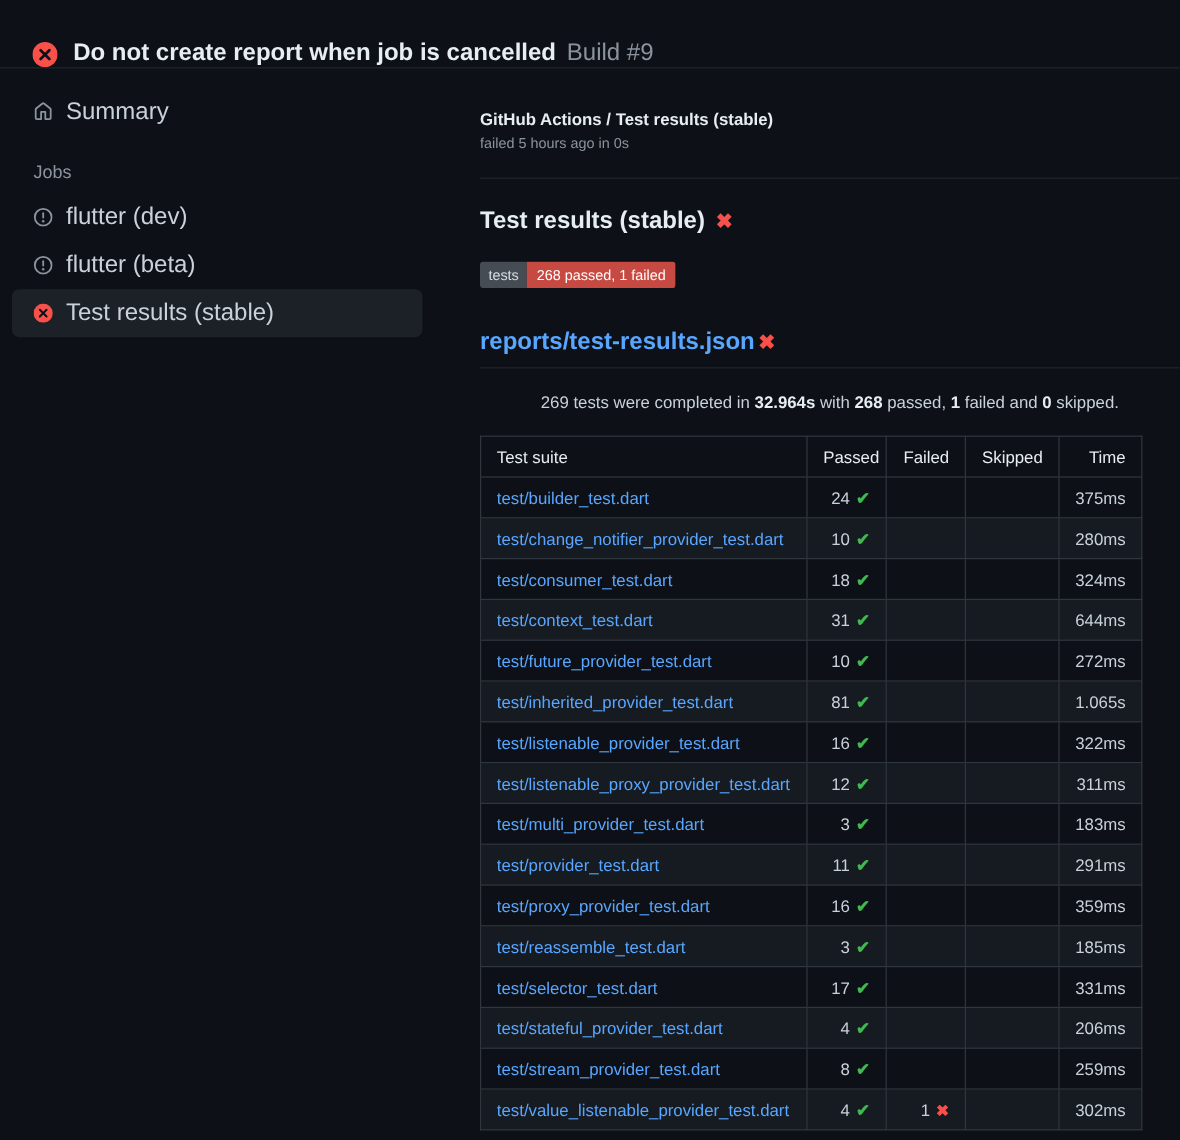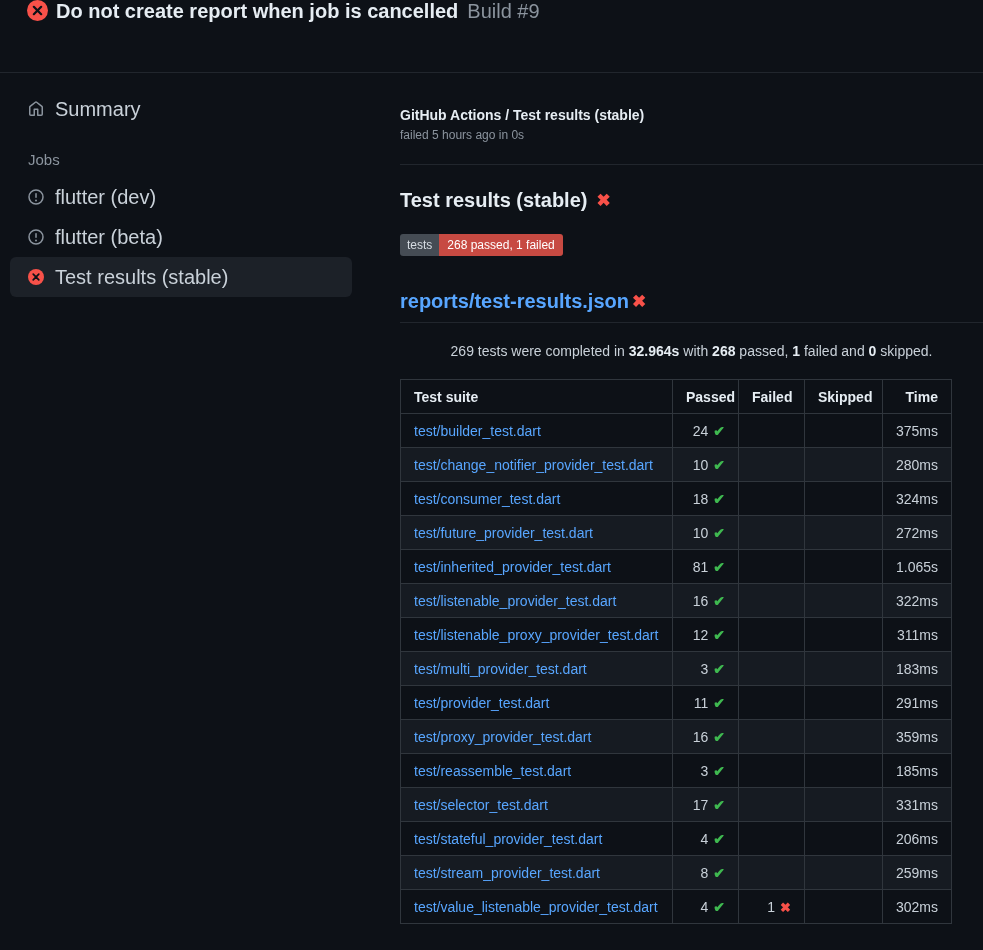--- a/index.html
+++ b/index.html
@@ -7,22 +7,22 @@
     width:983px; height:950px;
     background:var(--page_bg,#0d1117);
     color:var(--text_primary,#c9d1d9);
     font-family:"Liberation Sans",sans-serif;
     overflow:hidden;
   }
   a { text-decoration:none; }
 
   
   .app-header {
-    display:flex; align-items:flex-start; gap:8px;
-    height:73px; padding:0 27px;
+    display:flex; align-items:flex-end; gap:13px;
+    height:57px; padding:0 27px;
     border-bottom:1px solid var(--divider,#21262d);
   }
   .app-header svg { display:block; }
   .title-wrap { display:flex; align-items:baseline; gap:9px; }
   .app-title { font-size:20px; font-weight:700; color:var(--text_bright,#e6edf3); }
   .build-number { font-size:20px; font-weight:400; color:var(--text_muted,#8b949e); }
 
   
   .content { display:flex; align-items:flex-start; }
   .sidebar { width:370px; flex-shrink:0; padding-top:16px; }
@@ -79,21 +79,21 @@
   
   .results-table {
     margin-top:20px;
     border-collapse:collapse; table-layout:fixed;
     width:551px; font-size:14px;
   }
   .results-table th, .results-table td {
     border:1px solid var(--table_border,#30363d);
     padding:6px 13px; height:34px;
   }
-  .results-table th { font-weight:700; text-align:right; color:var(--text_bright,#e6edf3); }
+  .results-table th { font-weight:400; text-align:right; color:var(--text_bright,#e6edf3); }
   .results-table th.col-suite { text-align:left; }
   .results-table tbody tr:nth-child(even) { background:var(--row_alt_bg,#161b22); }
   .cell-suite a { color:var(--link,#58a6ff); }
   .cell-num, .cell-time { text-align:right; white-space:nowrap; }
   .mark { font-weight:700; margin-left:5px; }
   .mark.check { color:var(--passed,#3fb950); }
   .mark.cross { color:var(--failed,#f85149); font-size:13px; }
 </style>
 </head>
 <body>
@@ -213,20 +213,27 @@
       </tr>
 
       <tr>
         <td class="cell-suite"><a href="#" class="suite-link">test/consumer_test.dart</a></td>
         <td class="cell-num cell-passed"><span class="num">18</span><span class="mark check">✔</span></td>
         <td class="cell-num cell-failed"><span class="num"></span></td>
         <td class="cell-num cell-skipped"><span class="num"></span></td>
         <td class="cell-time">324ms</td>
       </tr>
 
+      <tr>
+        <td class="cell-suite"><a href="#" class="suite-link">test/context_test.dart</a></td>
+        <td class="cell-num cell-passed"><span class="num">31</span><span class="mark check">✔</span></td>
+        <td class="cell-num cell-failed"><span class="num"></span></td>
+        <td class="cell-num cell-skipped"><span class="num"></span></td>
+        <td class="cell-time">644ms</td>
+      </tr>
 
       <tr>
         <td class="cell-suite"><a href="#" class="suite-link">test/future_provider_test.dart</a></td>
         <td class="cell-num cell-passed"><span class="num">10</span><span class="mark check">✔</span></td>
         <td class="cell-num cell-failed"><span class="num"></span></td>
         <td class="cell-num cell-skipped"><span class="num"></span></td>
         <td class="cell-time">272ms</td>
       </tr>
 
       <tr>

